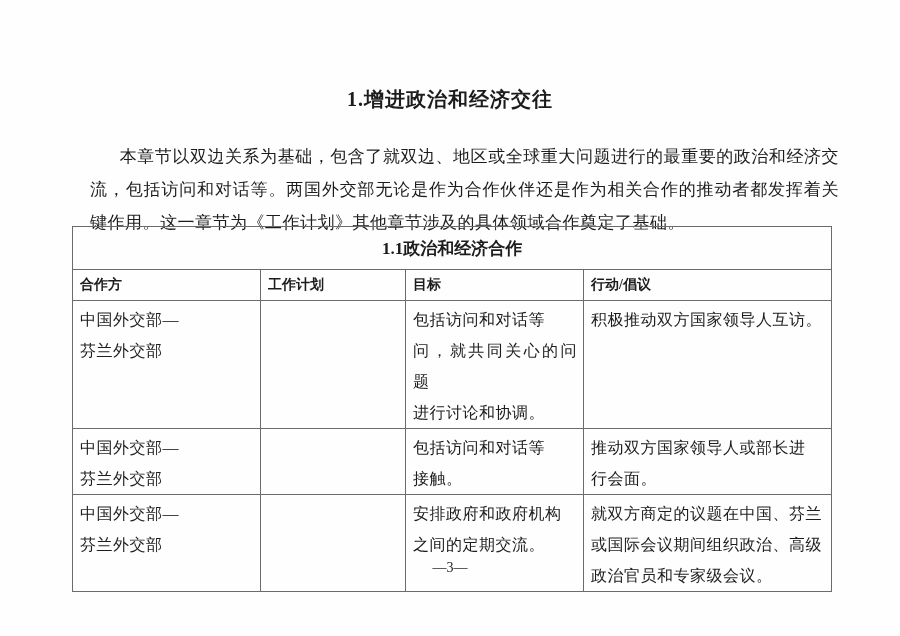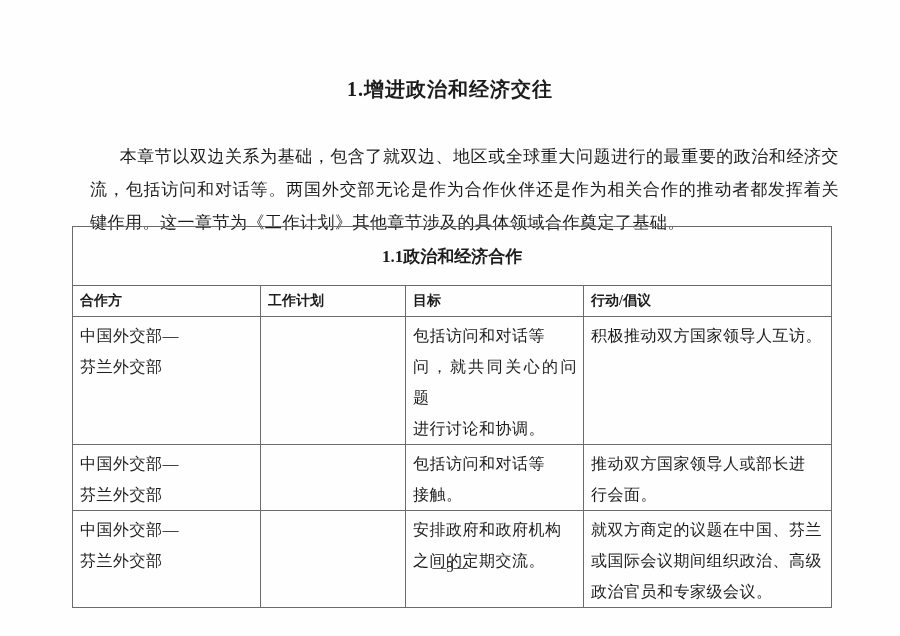--- a/index.html
+++ b/index.html
@@ -7,21 +7,21 @@
     position: relative;
     width: 900px;
     height: 636px;
     background: #fefefe;
     font-family: "Liberation Serif", serif;
     color: #1c1c1c;
     overflow: hidden;
   }
   .doc-title {
     position: absolute;
-    top: 76px;
+    top: 86px;
     left: 0;
     width: 100%;
     text-align: center;
     font-size: 20px;
     font-weight: bold;
     letter-spacing: 1px;
     margin: 0;
   }
   .intro {
     position: absolute;
@@ -47,21 +47,21 @@
     border: 1px solid #6b6b6b;
     margin: 0;
     overflow: hidden;
   }
   .caption-row td {
     height: 26px;
     text-align: center;
     vertical-align: middle;
     font-size: 17px;
     font-weight: bold;
-    padding: 16px;
+    padding: 8px;
   }
   .header-row th {
     height: 30px;
     text-align: left;
     vertical-align: middle;
     font-size: 14px;
     font-weight: bold;
     padding: 0 6px 0 7px;
   }
   .body-row td {

